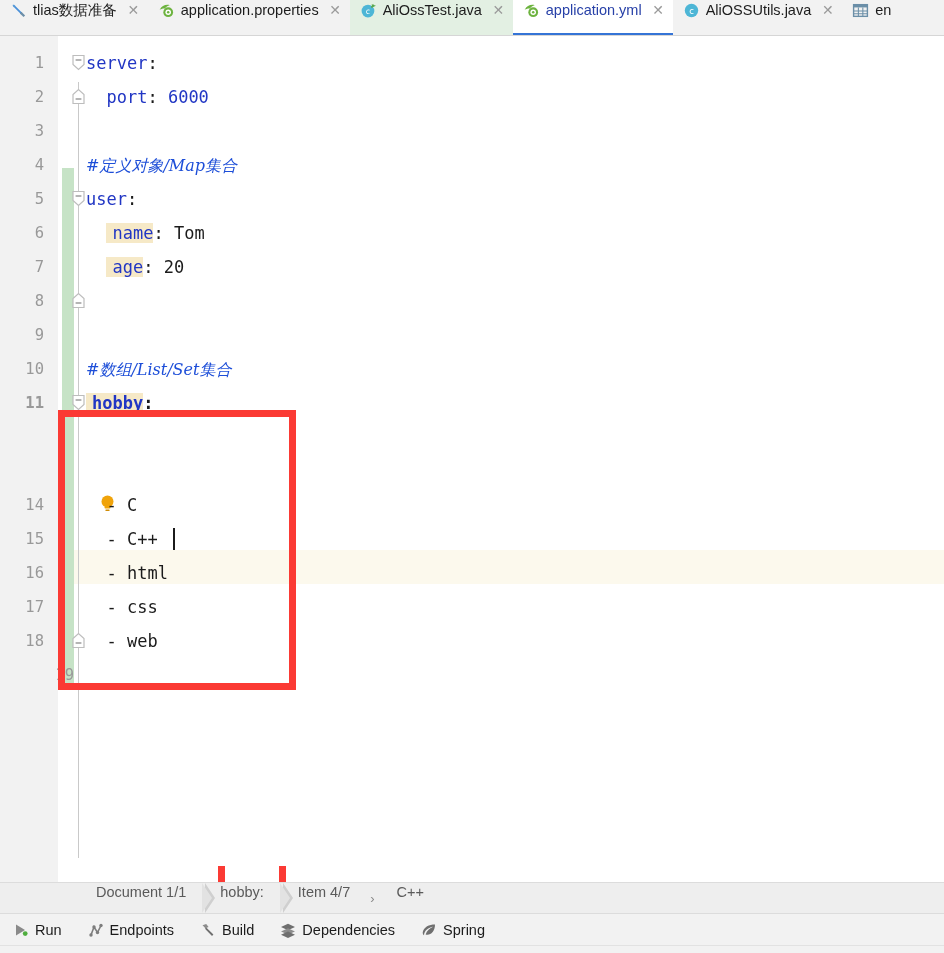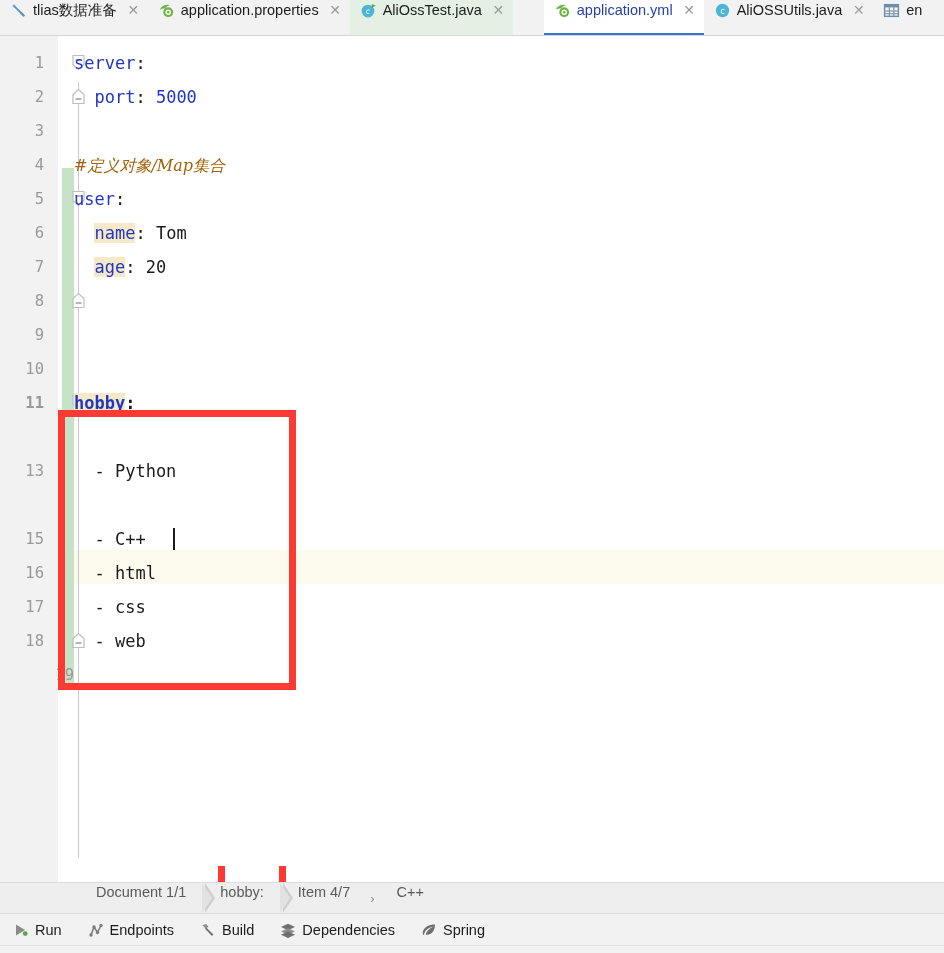--- a/index.html
+++ b/index.html
@@ -19,21 +19,21 @@
     border-bottom: 1px solid #d6d6d6;
     overflow: hidden;
   }
   .tab {
     display: flex; align-items: center; gap: 6px;
     padding: 0 8px 16px 10px; height: 36px;
     font-size: 14.5px; color: #1c1c1c; white-space: nowrap;
     position: relative; background: #f2f2f2;
   }
   .tab.green { background: #e3f0e3; }
-  .tab.active { background: #ffffff; margin-left: 31px; }
+  .tab.active { background: #ffffff; }
   .tab.active .tab-label { color: #2841a8; }
   .tab.active::after {
     content: ""; position: absolute; left: 0; right: 0; bottom: 0;
     height: 3px; background: #3574d6;
   }
   .tab-label { line-height: 1; }
   .tab-close {
     font-size: 14px; color: #9a9a9a; margin-left: 4px;
     width: 13px; text-align: center; line-height: 1;
   }
@@ -62,28 +62,28 @@
   }
 
   .lines { position: absolute; left: 0; top: 0; width: 944px; height: 846px; }
   .row { position: absolute; left: 0; width: 944px; height: 34px; }
   .lnum {
     position: absolute; left: 0; top: 0; width: 44px; height: 34px;
     text-align: right; line-height: 34px;
     font-family: "DejaVu Sans Mono", monospace; font-size: 15.5px; color: #999999;
   }
   .code {
-    position: absolute; left: 74px; top: 0; height: 34px; line-height: 34px;
+    position: absolute; left: 86px; top: 0; height: 34px; line-height: 34px;
     font-family: "DejaVu Sans Mono", monospace; font-size: 17px;
     color: #222222; white-space: pre;
   }
   .k { color: #2136c4; }
-  .kv { color: #2136c4; background: #f6e9c7; }
+  .kv { color: #2136c4; background: #f6e9c7; padding-left: 6px; }
   .v { color: #1b1b1b; }
-  .cm { color: #a16207; font-style: italic; font-family: "DejaVu Serif", serif; font-size: 16px; }
+  .cm { color: #1d4ed8; font-style: italic; font-family: "DejaVu Serif", serif; font-size: 16px; }
 
   
   .fold {
     position: absolute; left: 71px; width: 15px; height: 17px;
   }
   .fold svg { display: block; }
 
   .bulb { position: absolute; left: 99px; width: 17px; height: 22px; }
   .bulb svg { display:block; }
 
@@ -228,21 +228,21 @@
           <div class="code"><span class="k">server</span><span class="v">:</span></div>
         </div>
         <div class="row" style="top: 44px;">
           <div class="lnum">2</div>
           <div class="fold" style="top: 8px;">
             <svg width="15" height="17" viewBox="0 0 15 17">
               <path d="M2 15.5h11v-9l-5.5-5-5.5 5z" fill="#ffffff" stroke="#bdbdbd" stroke-width="1.2"></path>
               <path d="M4.6 11h5.8" stroke="#8d8d8d" stroke-width="1.3"></path>
             </svg>
           </div>
-          <div class="code"><span class="k">  port</span><span class="v">: </span><span class="k">5000</span></div>
+          <div class="code"><span class="k">  port</span><span class="v">: </span><span class="k">6000</span></div>
         </div>
         <div class="row" style="top: 78px;">
           <div class="lnum">3</div>
           <div class="code"></div>
         </div>
         <div class="row" style="top: 112px;">
           <div class="lnum">4</div>
           <div class="code"><span class="cm">#定义对象/Map集合</span></div>
         </div>
         <div class="row" style="top: 146px;">
@@ -271,34 +271,42 @@
               <path d="M4.6 11h5.8" stroke="#8d8d8d" stroke-width="1.3"></path>
             </svg>
           </div>
         </div>
         <div class="row" style="top: 282px;">
           <div class="lnum">9</div>
           <div class="code"></div>
         </div>
         <div class="row" style="top: 316px;">
           <div class="lnum">10</div>
+          <div class="code"><span class="cm">#数组/List/Set集合</span></div>
         </div>
         <div class="row" style="top: 350px; font-weight: bold;">
           <div class="lnum">11</div>
           <div class="fold" style="top: 8px;">
             <svg width="15" height="17" viewBox="0 0 15 17">
               <path d="M2 1.5h11v9l-5.5 5-5.5-5z" fill="#ffffff" stroke="#bdbdbd" stroke-width="1.2"></path>
               <path d="M4.6 6h5.8" stroke="#8d8d8d" stroke-width="1.3"></path>
             </svg>
           </div>
           <div class="code"><span class="kv">hobby</span><span class="v">:</span></div>
         </div>
-        <div class="row" style="top: 418px;">
-          <div class="lnum">13</div>
-          <div class="code"><span class="v">  - Python</span></div>
+        <div class="row" style="top: 452px;">
+          <div class="lnum">14</div>
+          <div class="bulb" style="top: 5px;">
+            <svg width="17" height="22" viewBox="0 0 17 22">
+              <circle cx="8.5" cy="8.5" r="6" fill="#f0a30a"></circle>
+              <rect x="5.5" y="13.6" width="6" height="2" rx="0.8" fill="#f0a30a"></rect>
+              <rect x="6.3" y="16.4" width="4.4" height="1.7" rx="0.8" fill="#d08c05"></rect>
+            </svg>
+          </div>
+          <div class="code"><span class="v">  - C</span></div>
         </div>
         <div class="row" style="top: 486px;">
           <div class="lnum">15</div>
           <div class="code"><span class="v">  - C++</span></div>
           <div class="caret" style="left: 173px; top: 6px;"></div>
         </div>
         <div class="row" style="top: 520px; text-decoration: underline;">
           <div class="lnum">16</div>
           <div class="code"><span class="v">  - html</span></div>
         </div>

